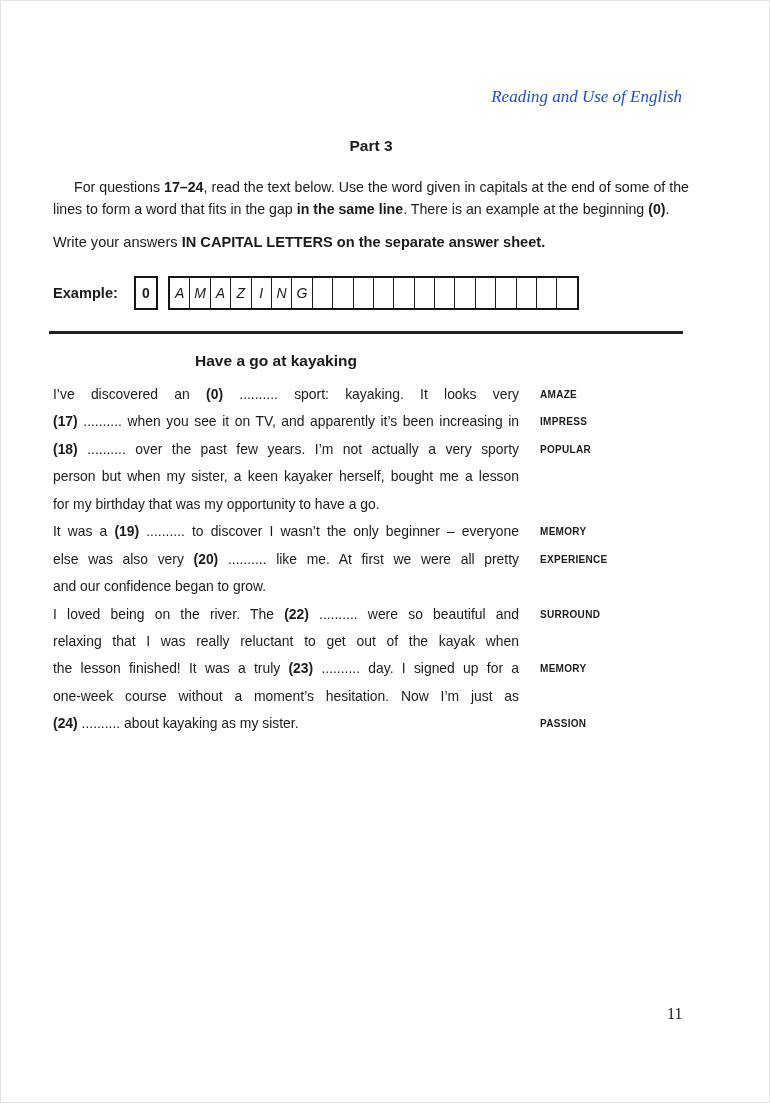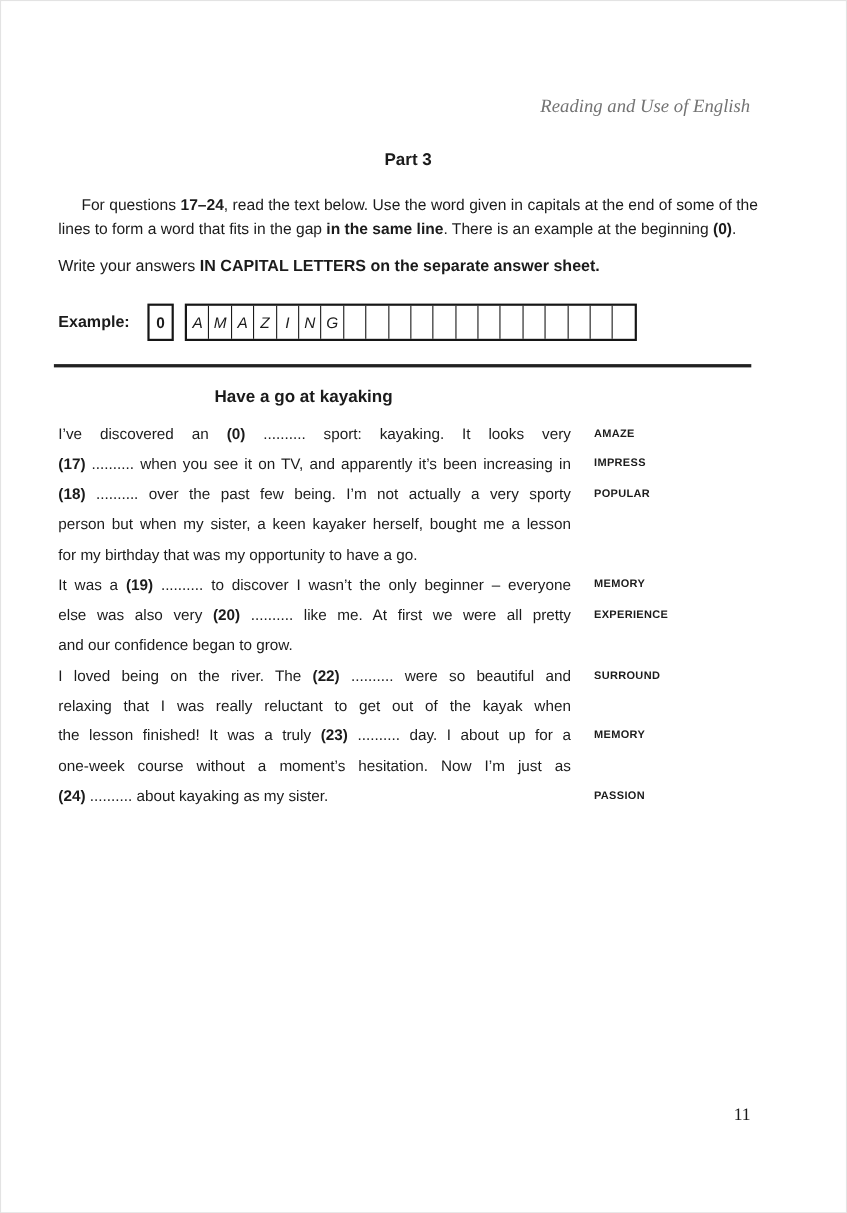--- a/index.html
+++ b/index.html
@@ -10,21 +10,21 @@
     border:1px solid #e3e3e3;
     box-sizing:border-box;
     font-family:"Liberation Sans",sans-serif;
     color:#1b1b1b;
     overflow:hidden;
   }
   .b{font-weight:700;}
   .header-title{
     position:absolute;top:86px;right:87px;
     font-family:"Liberation Serif",serif;
-    font-style:italic;font-size:17px;color:#737373;
+    font-style:italic;font-size:17px;color:#1d4ed8;
   }
   .part-title{
     position:absolute;top:136px;left:52px;width:636px;
     text-align:center;font-weight:700;font-size:15.5px;
   }
   .instructions{
     position:absolute;top:176px;left:52px;width:636px;
     font-size:14.2px;
   }
   .instr-line{line-height:21.5px;white-space:nowrap;}
@@ -126,21 +126,21 @@
   <div class="passage">
       <div class="pline jl">
         <div class="ptext"><span>I’ve discovered an </span><span class="b">(0)</span><span> .......... sport: kayaking. It looks very</span></div>
         <div class="keyword">AMAZE</div>
       </div>
       <div class="pline jl">
         <div class="ptext"><span class="b">(17)</span><span> .......... when you see it on TV, and apparently it’s been increasing in</span></div>
         <div class="keyword">IMPRESS</div>
       </div>
       <div class="pline jl">
-        <div class="ptext"><span class="b">(18)</span><span> .......... over the past few being. I’m not actually a very sporty</span></div>
+        <div class="ptext"><span class="b">(18)</span><span> .......... over the past few years. I’m not actually a very sporty</span></div>
         <div class="keyword">POPULAR</div>
       </div>
       <div class="pline jl">
         <div class="ptext"><span>person but when my sister, a keen kayaker herself, bought me a lesson</span></div>
         <div class="keyword"></div>
       </div>
       <div class="pline">
         <div class="ptext"><span>for my birthday that was my opportunity to have a go.</span></div>
         <div class="keyword"></div>
       </div>
@@ -158,21 +158,21 @@
       </div>
       <div class="pline jl">
         <div class="ptext"><span>I loved being on the river. The </span><span class="b">(22)</span><span> .......... were so beautiful and</span></div>
         <div class="keyword">SURROUND</div>
       </div>
       <div class="pline jl">
         <div class="ptext"><span>relaxing that I was really reluctant to get out of the kayak when</span></div>
         <div class="keyword"></div>
       </div>
       <div class="pline jl">
-        <div class="ptext"><span>the lesson finished! It was a truly </span><span class="b">(23)</span><span> .......... day. I about up for a</span></div>
+        <div class="ptext"><span>the lesson finished! It was a truly </span><span class="b">(23)</span><span> .......... day. I signed up for a</span></div>
         <div class="keyword">MEMORY</div>
       </div>
       <div class="pline jl">
         <div class="ptext"><span>one-week course without a moment’s hesitation. Now I’m just as</span></div>
         <div class="keyword"></div>
       </div>
       <div class="pline">
         <div class="ptext"><span class="b">(24)</span><span> .......... about kayaking as my sister.</span></div>
         <div class="keyword">PASSION</div>
       </div>

